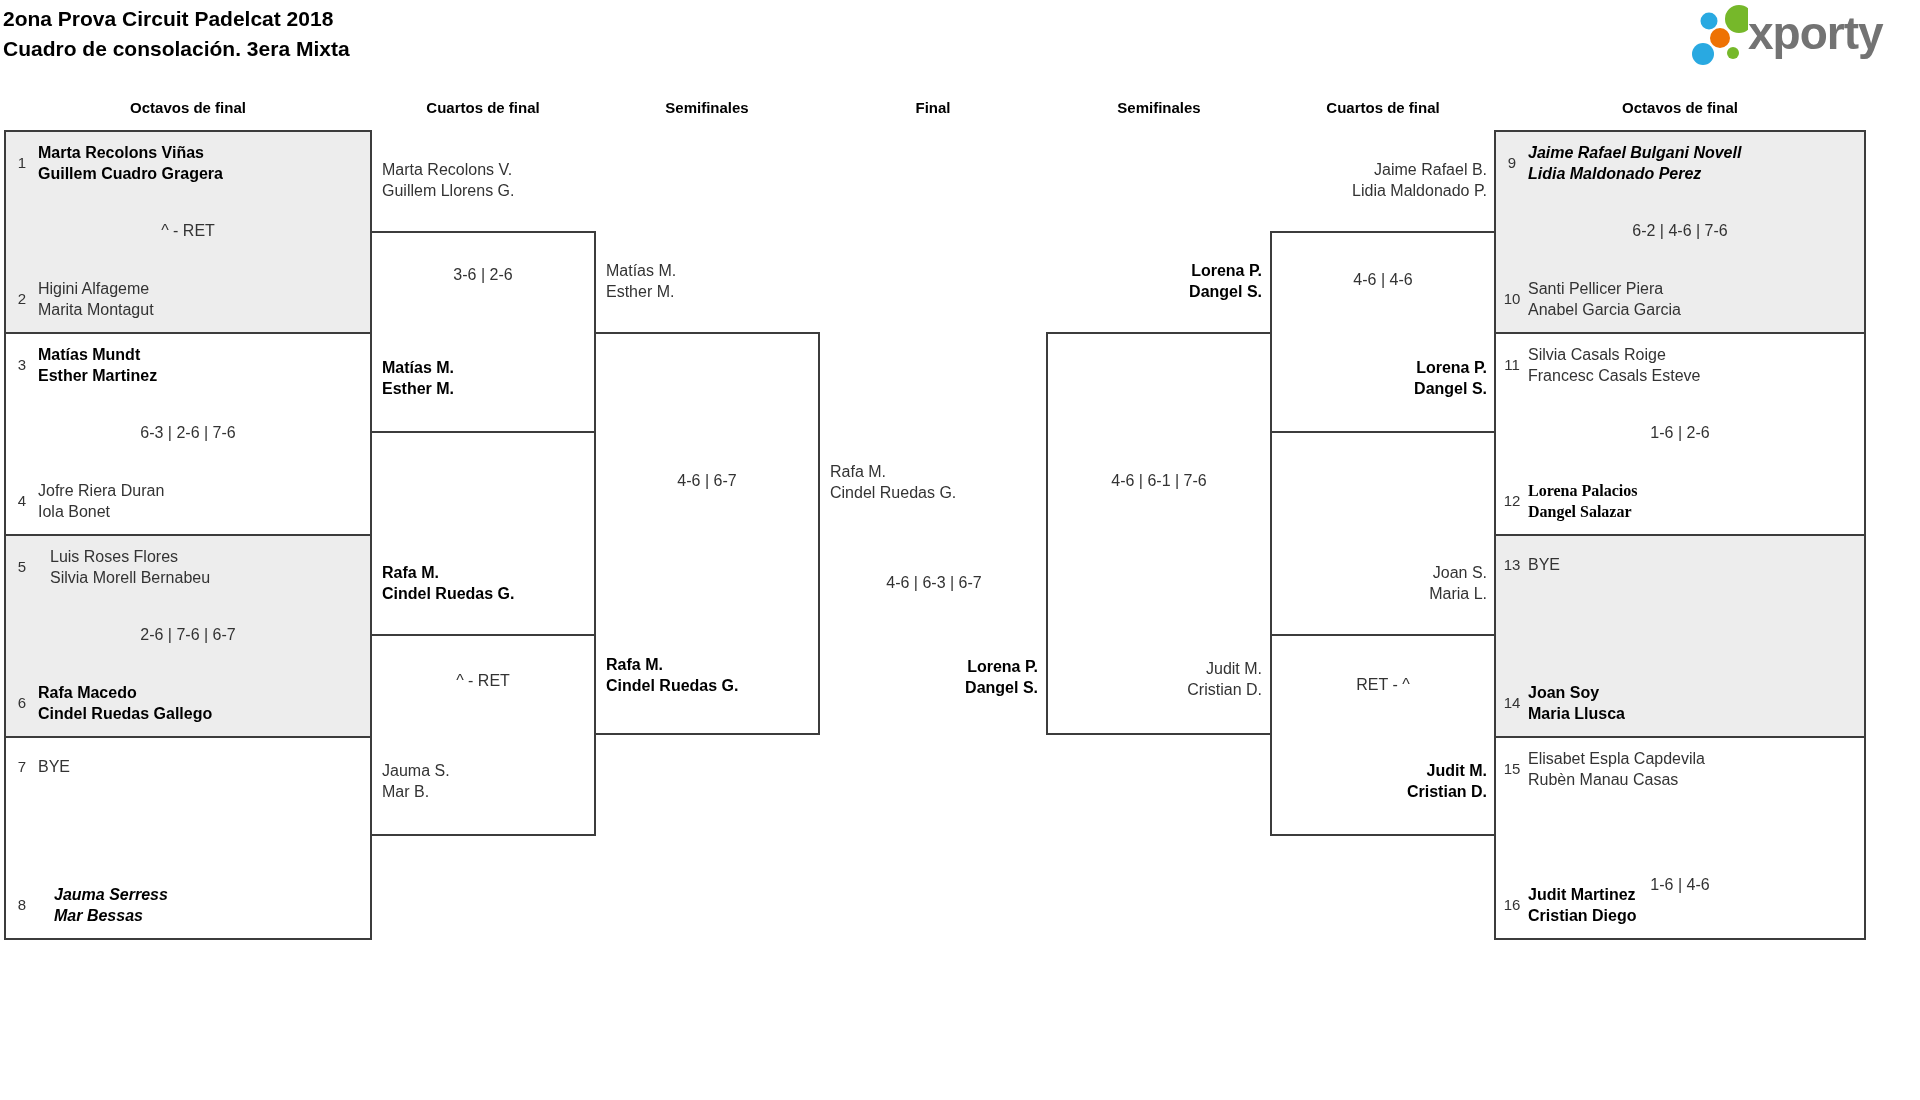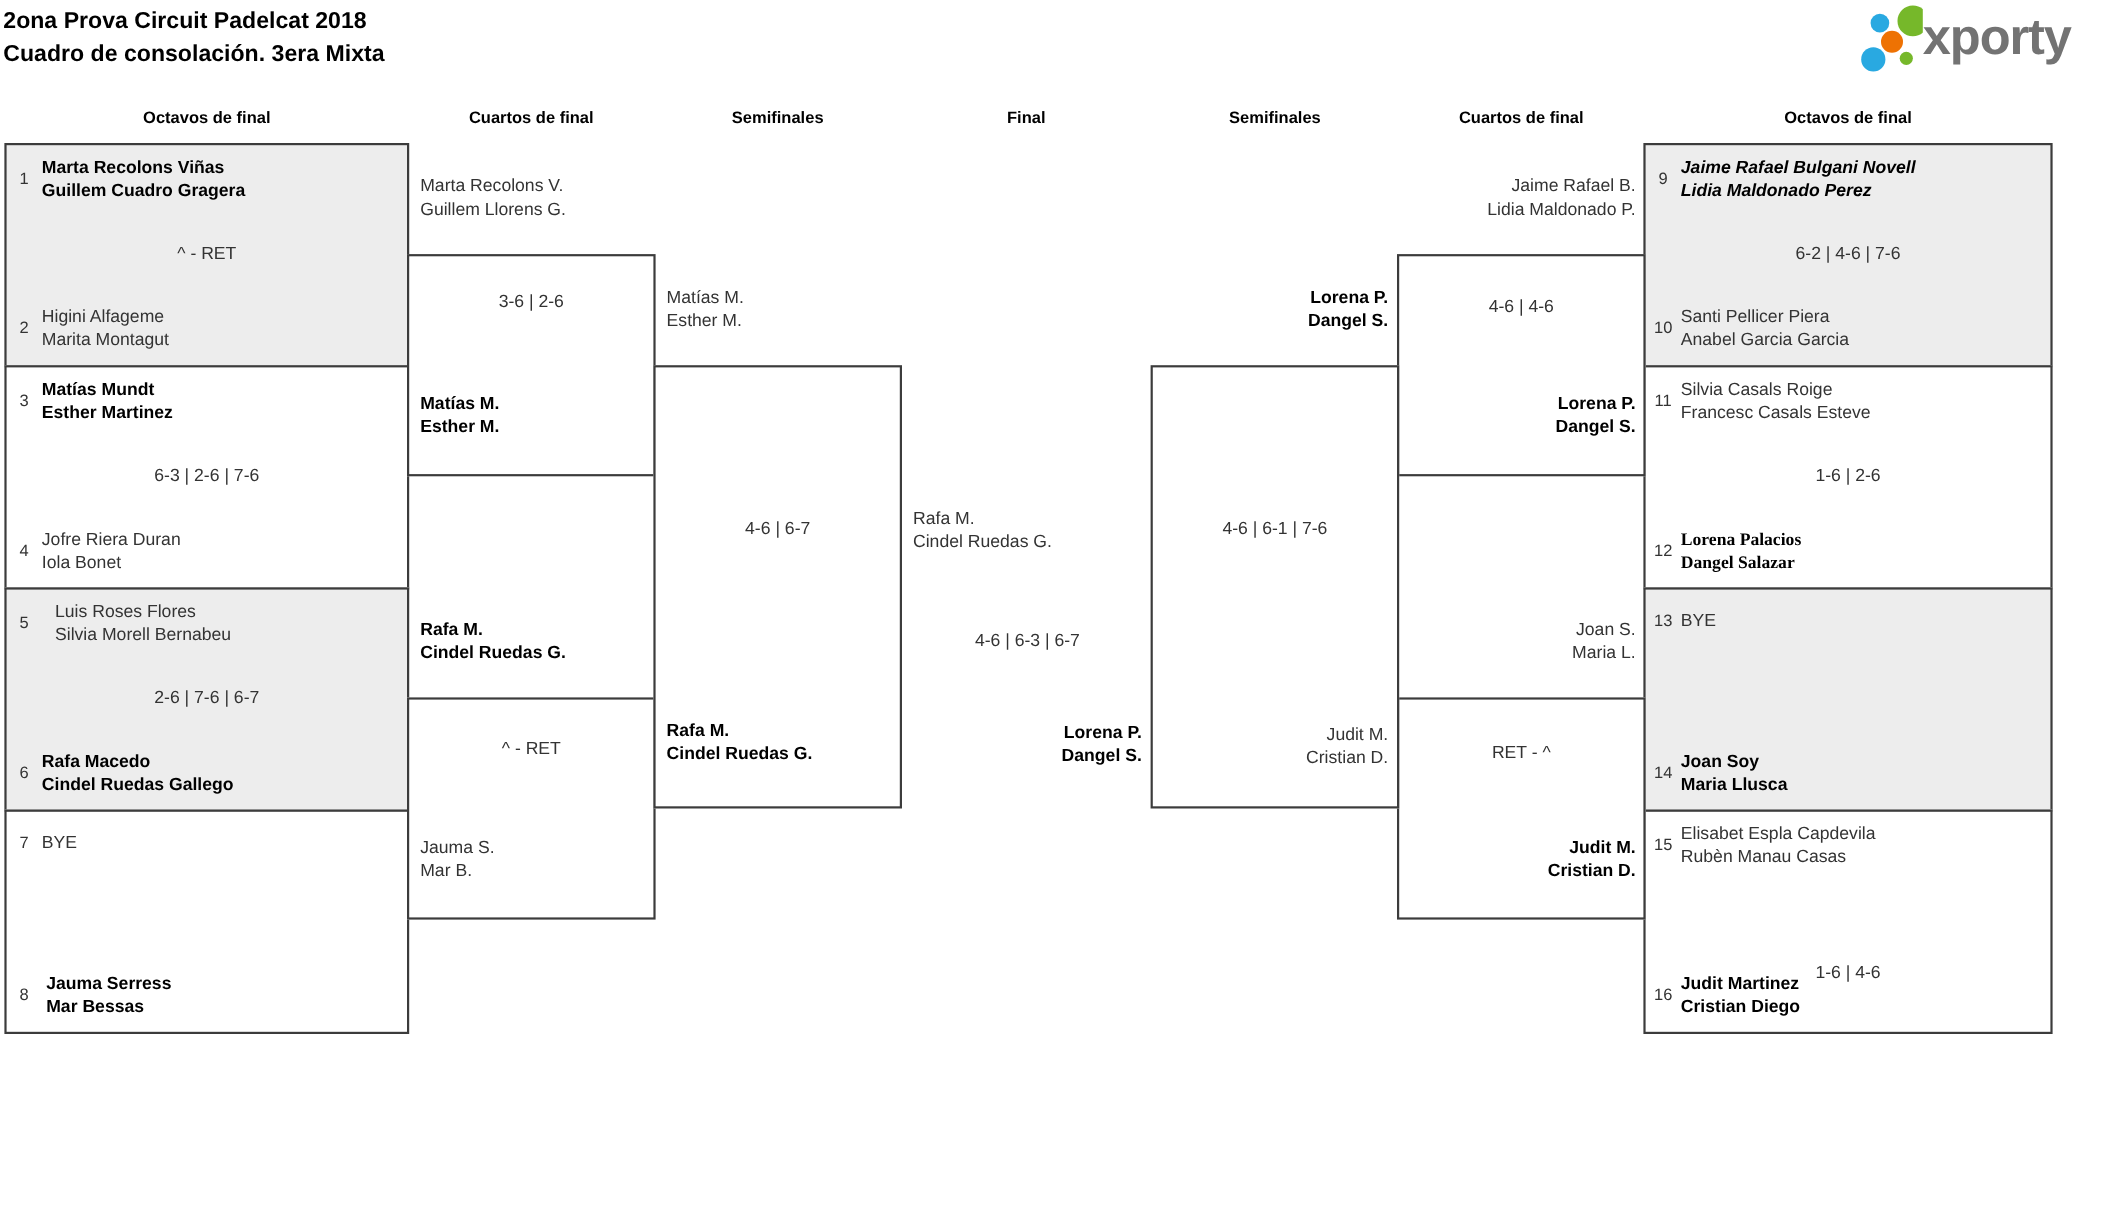--- a/index.html
+++ b/index.html
@@ -92,21 +92,21 @@
   </div>
 
   <div class="box" style="left:4px; top:736px; width:368px; height:204px;">
     <div class="seed" style="left:4px; top:18px;">7</div>
     <div class="team" style="left:32px; top:18px;">
       <div>BYE</div>
         <div></div>
     </div>
     <div class="score" style="left:0; right:0; top:88px;"></div>
     <div class="seed" style="left:4px; top:156px;">8</div>
-    <div class="team bold" style="left:36px; top:146px;">
+    <div class="team bold" style="left:48px; top:146px;font-style:italic;">
       <div>Jauma Serress</div>
         <div>Mar Bessas</div>
     </div>
   </div>
 
   <div class="box shaded" style="left:1494px; top:130px; width:372px; height:204px;">
     <div class="seed" style="left:4px; top:20px;">9</div>
     <div class="team bold" style="left:32px; top:10px;font-style:italic;">
       <div>Jaime Rafael Bulgani Novell</div>
         <div>Lidia Maldonado Perez</div>

